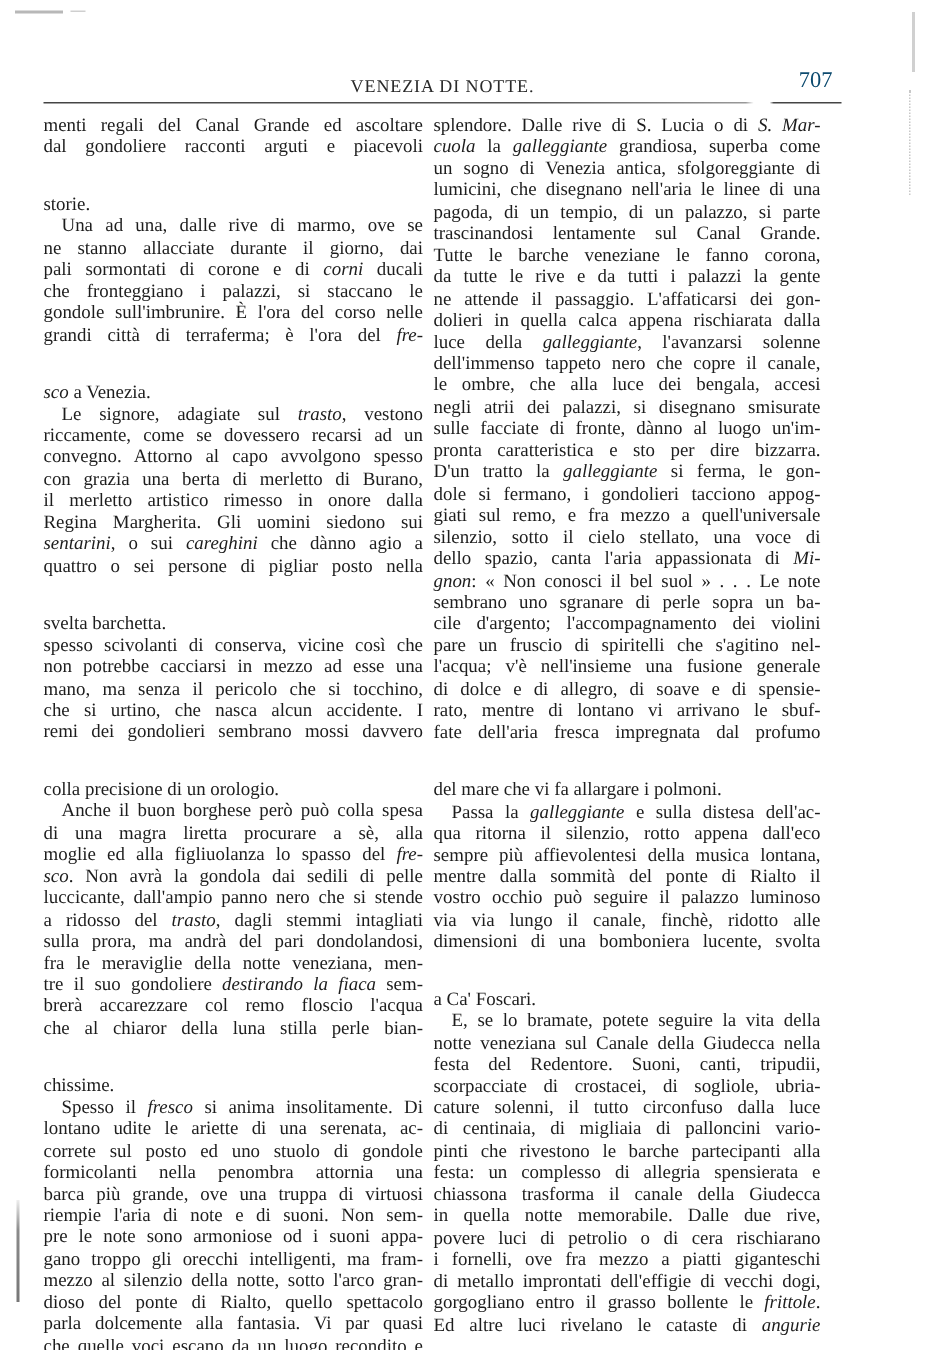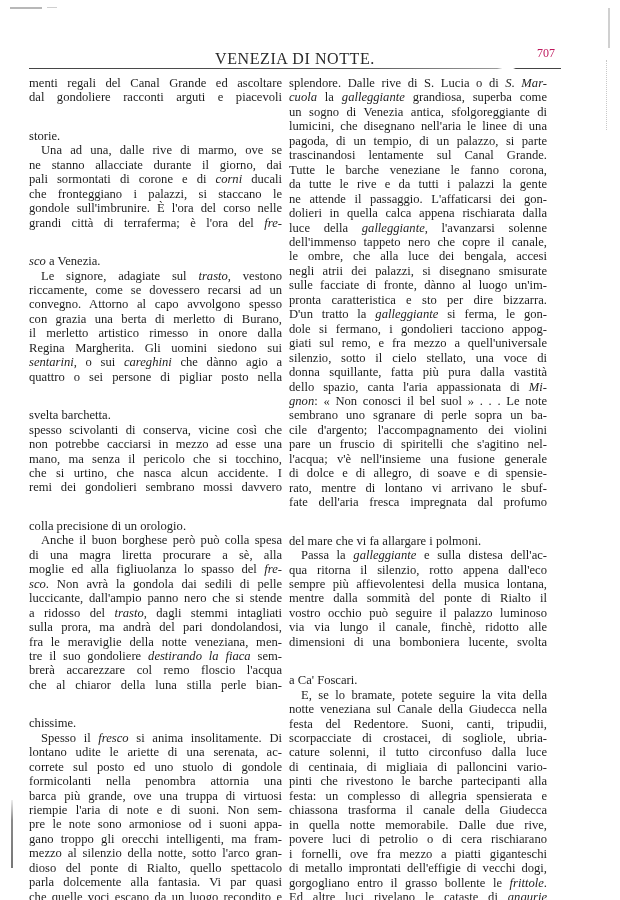--- a/index.html
+++ b/index.html
@@ -31,25 +31,25 @@
     background: linear-gradient(#eee, #8a8a8a 30%, #777);
   }
   .page {
     position: absolute; left: 29px; top: 46px; width: 532px;
   }
   .running-head {
     position: relative; height: 20px;
   }
   .running-title {
     position: absolute; left: 0; right: 0; top: 4px; text-align: center;
-    font-size: 16px; letter-spacing: 0.6px; font-variant: small-caps;
+    font-size: 12px; letter-spacing: 0.6px; font-variant: small-caps;
     color: #2a2a2a;
   }
   .page-number {
-    position: absolute; right: 6px; top: 0px; font-size: 12px; color: #be185d;
+    position: absolute; right: 6px; top: 0px; font-size: 15px; color: #0c4a6e;
   }
   .head-rule {
     position: absolute; left: 0; top: 22px; width: 532px; height: 1px;
     background: linear-gradient(90deg, #444 0%, #555 60%, #999 88%, transparent 89%, transparent 91%, #444 91.5%, #444 100%);
   }
   .columns {
     position: absolute; top: 30px; left: 0; width: 532px;
   }
   .col {
     position: absolute; top: 0; width: 253px;
@@ -151,21 +151,20 @@
         <span class="line">luce della <em>galleggiante</em>, l'avanzarsi solenne</span>
         <span class="line">dell'immenso tappeto nero che copre il canale,</span>
         <span class="line">le ombre, che alla luce dei bengala, accesi</span>
         <span class="line">negli atrii dei palazzi, si disegnano smisurate</span>
         <span class="line">sulle facciate di fronte, dànno al luogo un'im-</span>
         <span class="line">pronta caratteristica e sto per dire bizzarra.</span>
         <span class="line">D'un tratto la <em>galleggiante</em> si ferma, le gon-</span>
         <span class="line">dole si fermano, i gondolieri tacciono appog-</span>
         <span class="line">giati sul remo, e fra mezzo a quell'universale</span>
         <span class="line">silenzio, sotto il cielo stellato, una voce di</span>
-        <span class="line">donna squillante, fatta più pura dalla vastità</span>
         <span class="line">dello spazio, canta l'aria appassionata di <em>Mi-</em></span>
         <span class="line"><em>gnon</em>: « Non conosci il bel suol » . . . Le note</span>
         <span class="line">sembrano uno sgranare di perle sopra un ba-</span>
         <span class="line">cile d'argento; l'accompagnamento dei violini</span>
         <span class="line">pare un fruscio di spiritelli che s'agitino nel-</span>
         <span class="line">l'acqua; v'è nell'insieme una fusione generale</span>
         <span class="line">di dolce e di allegro, di soave e di spensie-</span>
         <span class="line">rato, mentre di lontano vi arrivano le sbuf-</span>
         <span class="line">fate dell'aria fresca impregnata dal profumo</span>
         <span class="line last">del mare che vi fa allargare i polmoni.</span>

